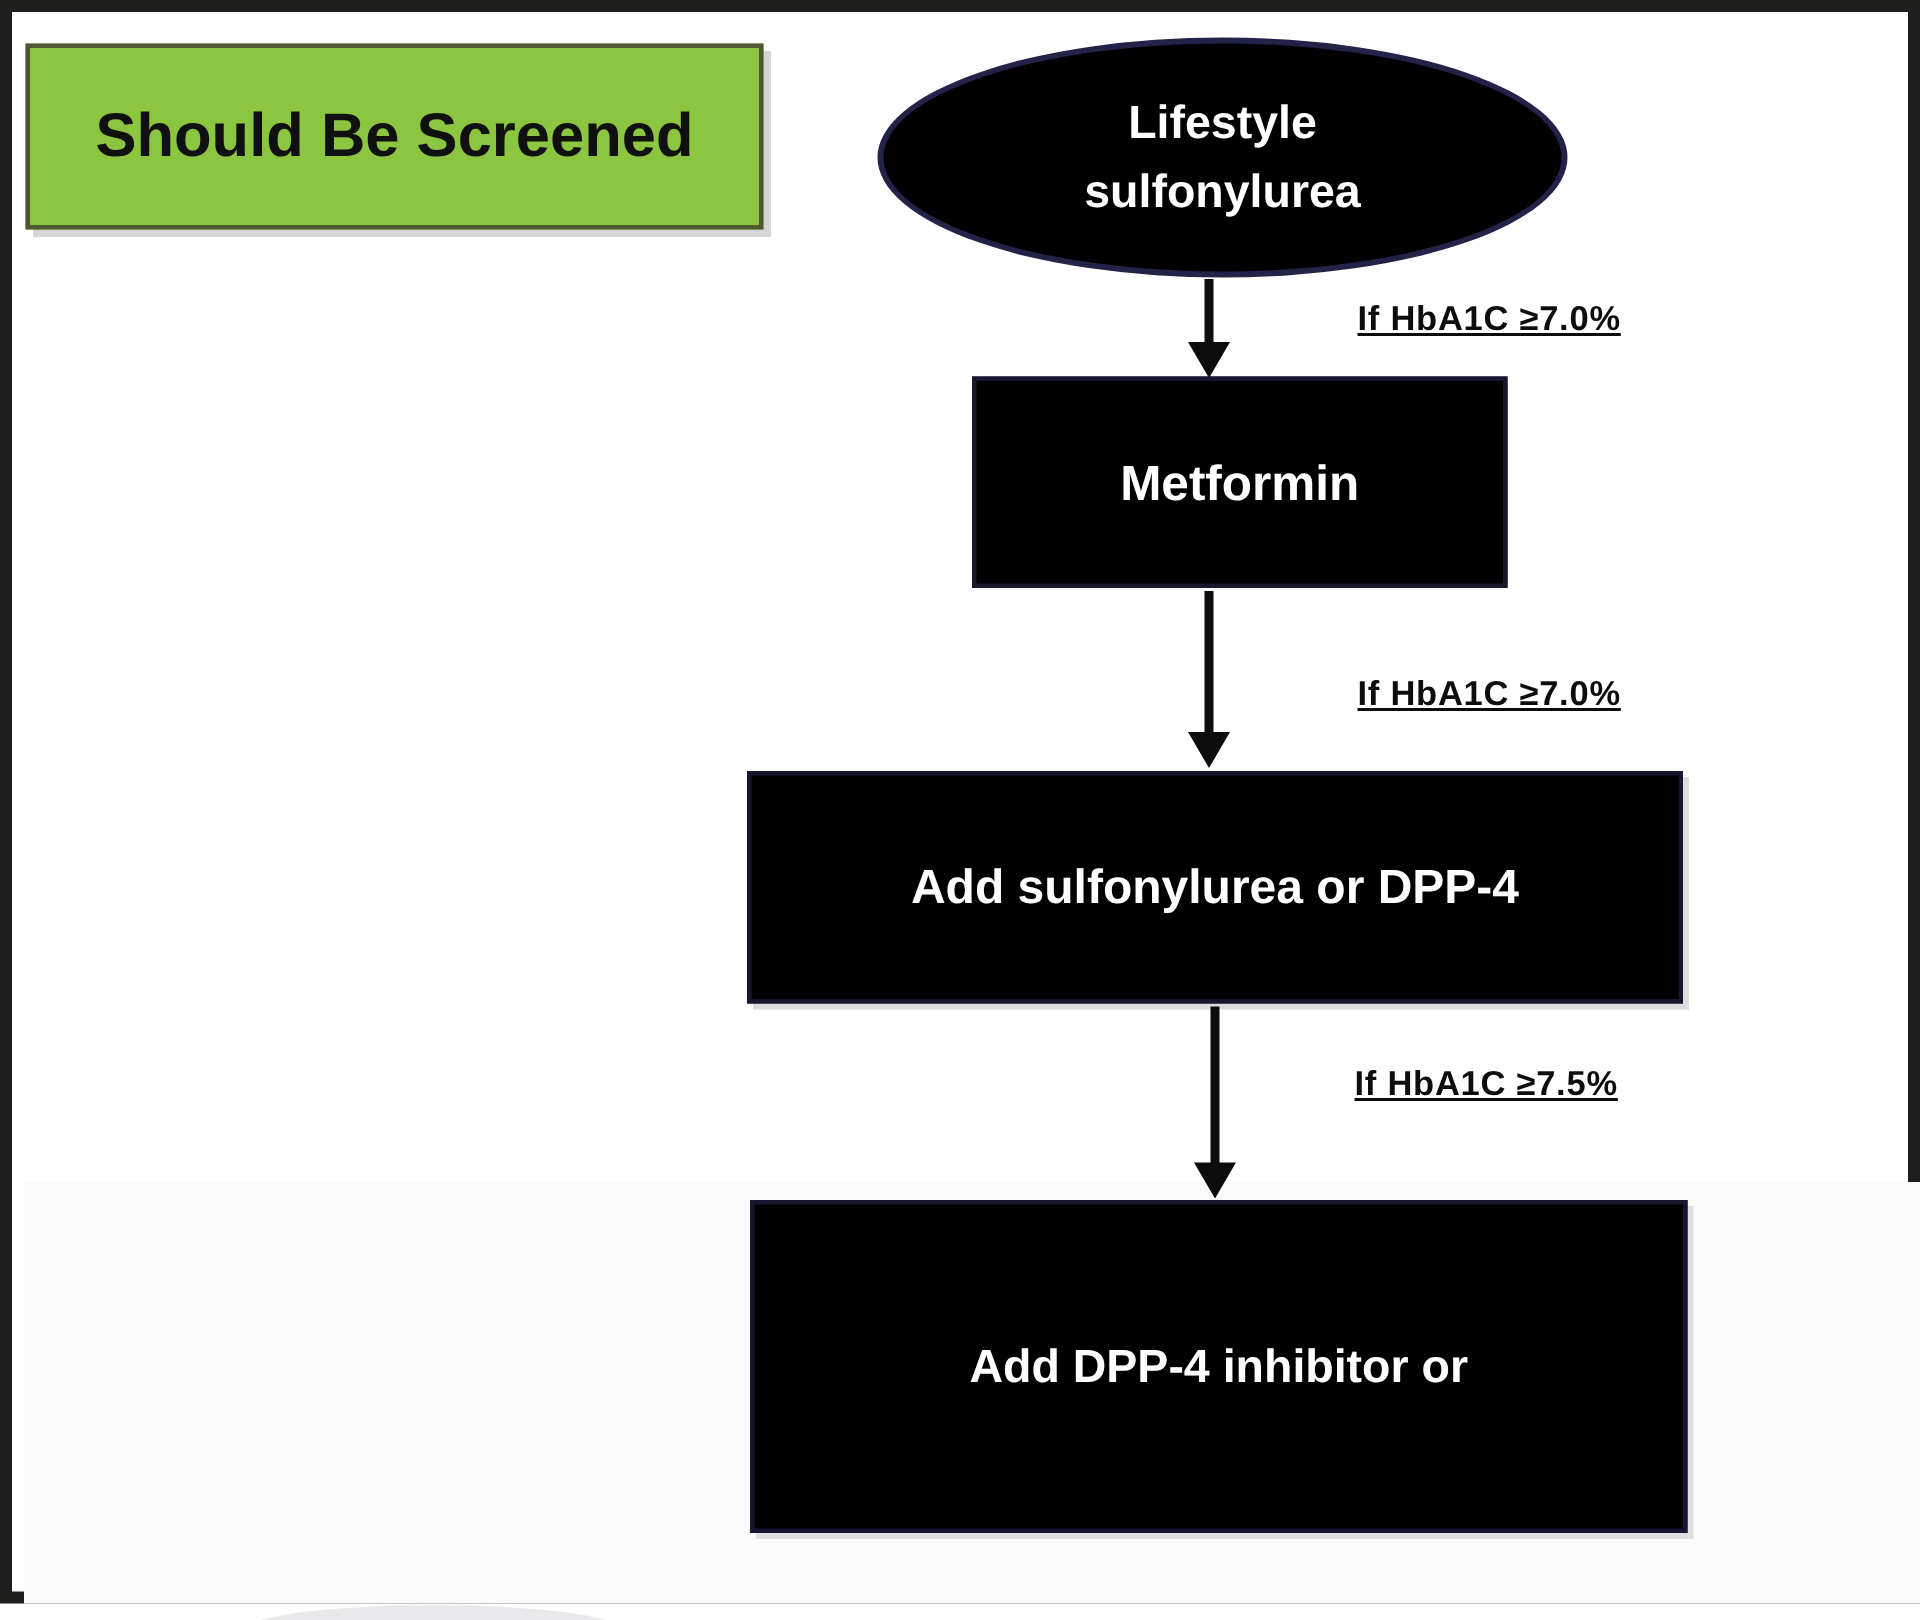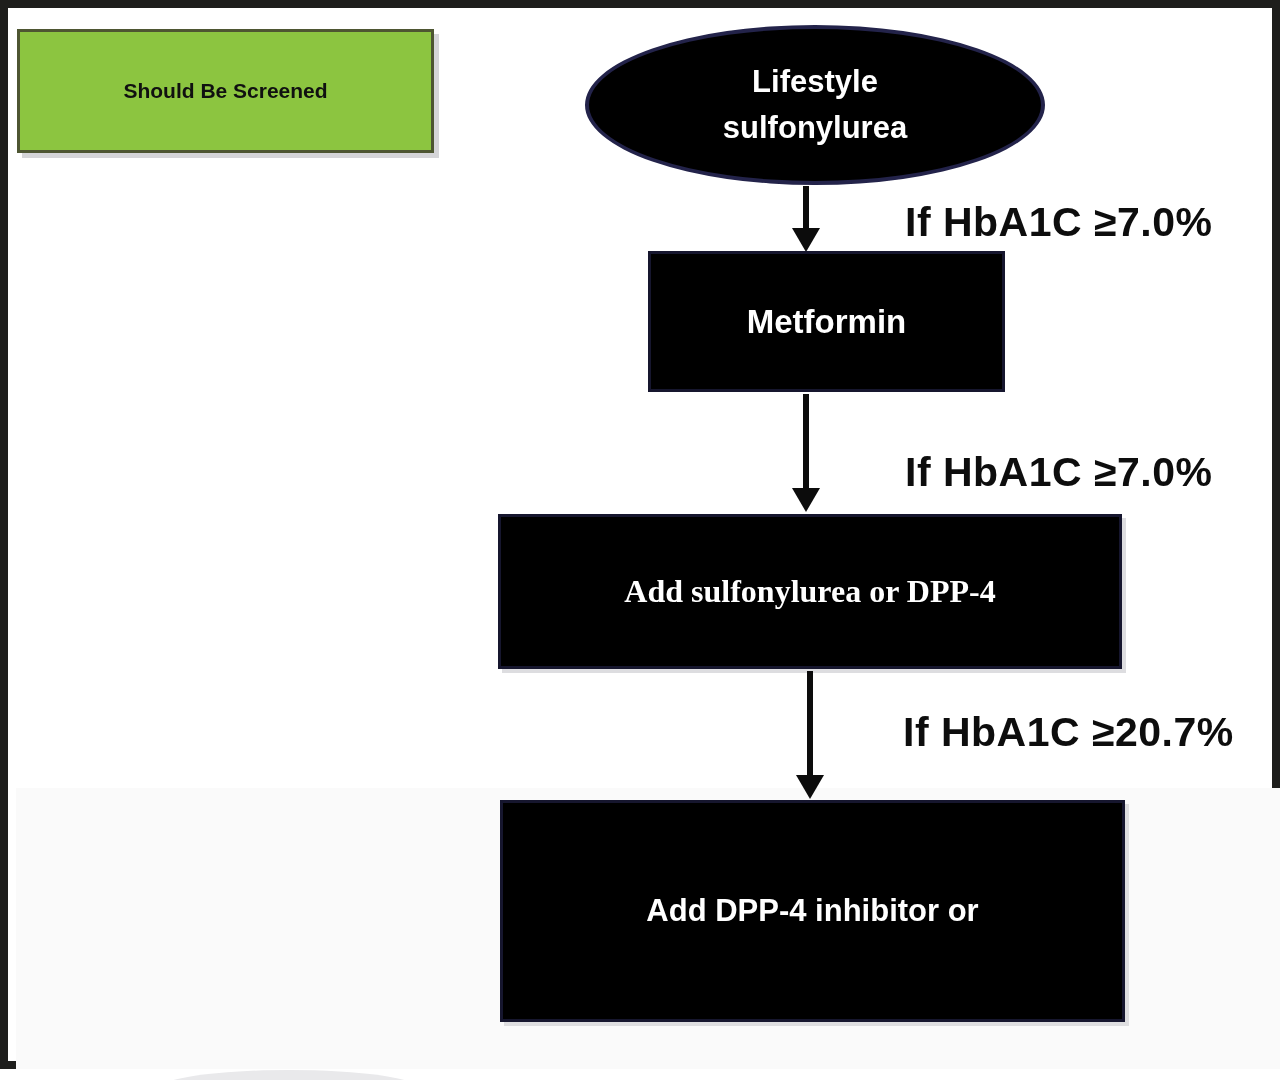--- a/index.html
+++ b/index.html
@@ -23,28 +23,28 @@
   }
   .lower-band {
     position: absolute; left: 8px; top: 780px;
     width: 1264px; height: 281px;
     background: #fafafa;
   }
 
   
   .legend-box {
     position: absolute; left: 17px; top: 29px;
-    width: 417px; height: 124px;
+    width: 492px; height: 124px;
     box-sizing: border-box;
     background: #8cc540;
     border: 3px solid #4e5632;
     box-shadow: 5px 5px 0 rgba(178,178,184,0.55);
     display: flex; flex-direction: column;
     align-items: center; justify-content: center;
-    color: #101010; font-weight: bold; font-size: 21px; line-height: 1.35;
+    color: #101010; font-weight: bold; font-size: 41px; line-height: 1.35;
     text-align: center;
   }
 
   
   .node {
     position: absolute;
     box-sizing: border-box;
     background: #000000;
     color: #ffffff; font-weight: bold;
     display: flex; flex-direction: column;
@@ -60,21 +60,21 @@
   .node-metformin {
     left: 648px; top: 251px; width: 357px; height: 141px;
     border: 3px solid #16162e;
     font-size: 33px;
     text-align: center;
   }
   .node-second {
     left: 498px; top: 514px; width: 624px; height: 155px;
     border: 3px solid #16162e;
     box-shadow: 4px 4px 0 rgba(180,180,186,0.45);
-    font-size: 32px; line-height: 1.55; font-family: Liberation Serif, serif;
+    font-size: 32px; line-height: 1.55;
   }
   .node-third {
     left: 500px; top: 800px; width: 625px; height: 222px;
     border: 3px solid #16162e;
     box-shadow: 4px 4px 0 rgba(180,180,186,0.4);
     font-size: 31px; line-height: 1.7;
   }
 
   
   .arrow { position: absolute; width: 28px; }
@@ -94,23 +94,24 @@
   .arrow-1 { left: 792px; top: 186px; height: 66px; }
   .arrow-1 .shaft { height: 44px; }
   .arrow-2 { left: 792px; top: 394px; height: 118px; }
   .arrow-2 .shaft { height: 96px; }
   .arrow-3 { left: 796px; top: 671px; height: 128px; }
   .arrow-3 .shaft { height: 106px; }
 
   
   .condition {
     position: absolute;
-    color: #0d0d0d; font-weight: bold; font-size: 41px;
+    color: #0d0d0d; font-weight: bold; font-size: 23px;
     white-space: nowrap;
     letter-spacing: 0.5px;
+    text-decoration: underline;
   }
   .condition-1 { left: 905px; top: 199px; }
   .condition-2 { left: 905px; top: 449px; }
   .condition-3 { left: 903px; top: 709px; }
 
   
   .watermark-arc {
     position: absolute; left: 158px; top: 1070px;
     width: 262px; height: 38px;
     border-radius: 50%;
@@ -152,21 +153,21 @@
   <div class="condition condition-2">If HbA1C ≥7.0%</div>
 
   <div class="node node-second">
     <span>Add sulfonylurea or DPP-4</span>
   </div>
 
   <div class="arrow arrow-3">
     <div class="shaft"></div>
     <div class="head"></div>
   </div>
-  <div class="condition condition-3">If HbA1C ≥20.7%</div>
+  <div class="condition condition-3">If HbA1C ≥7.5%</div>
 
   <div class="node node-third">
     <span>Add DPP-4 inhibitor or</span>
   </div>
 
   <div class="watermark-arc"></div>
 
 </div>
 
 </body></html>

